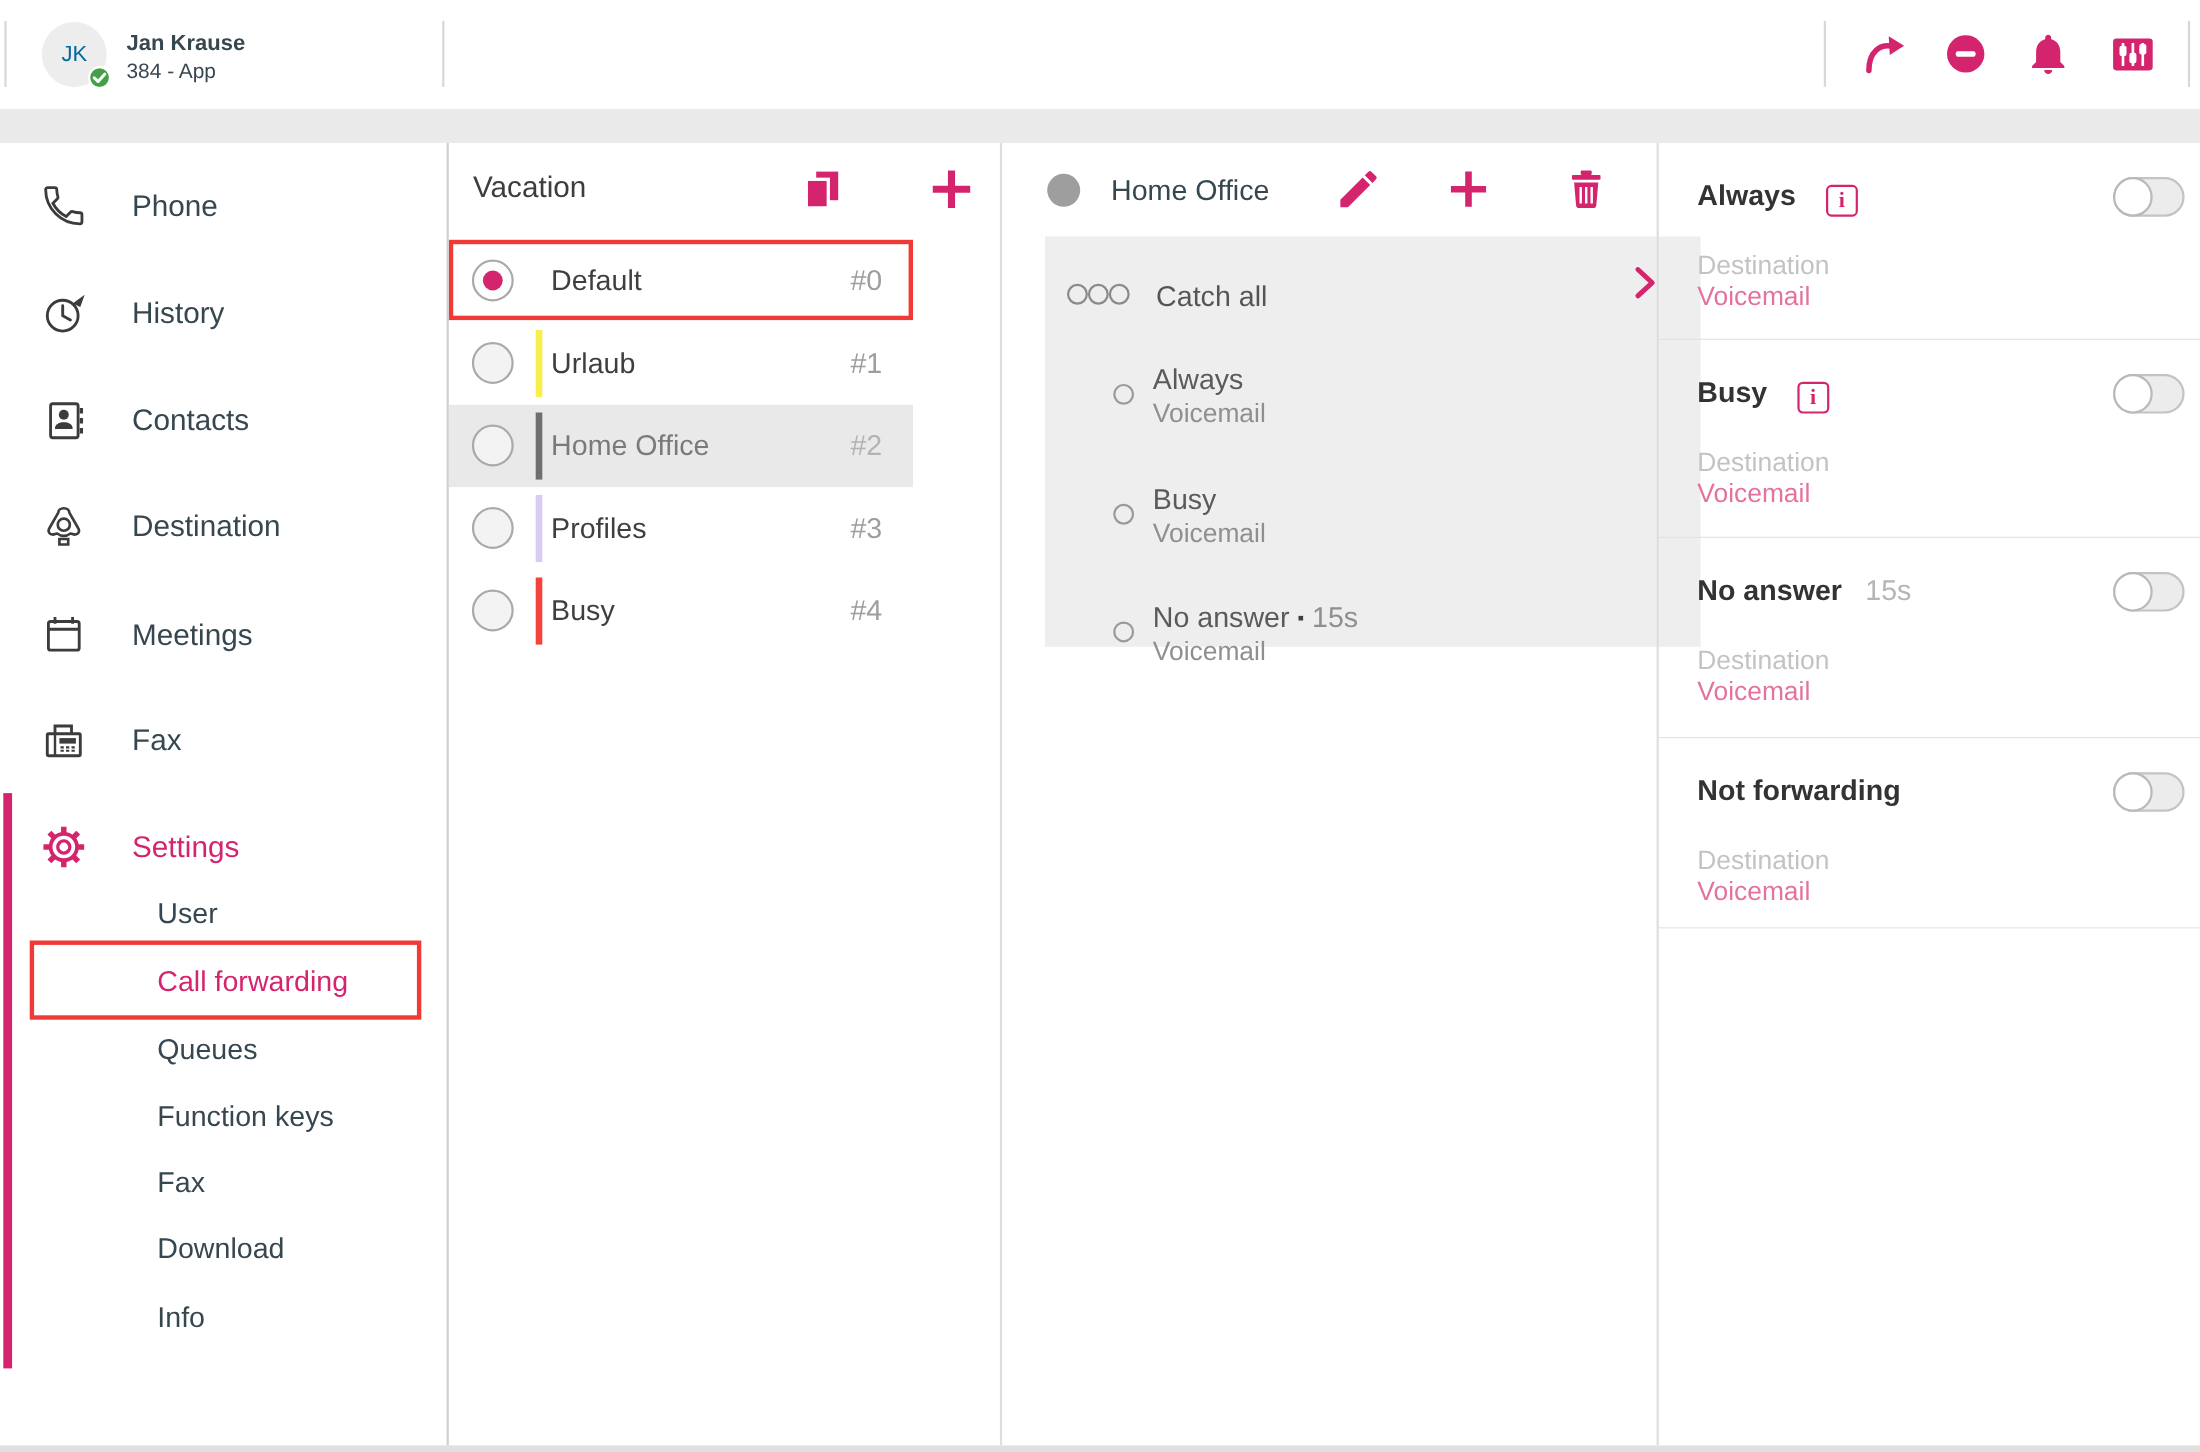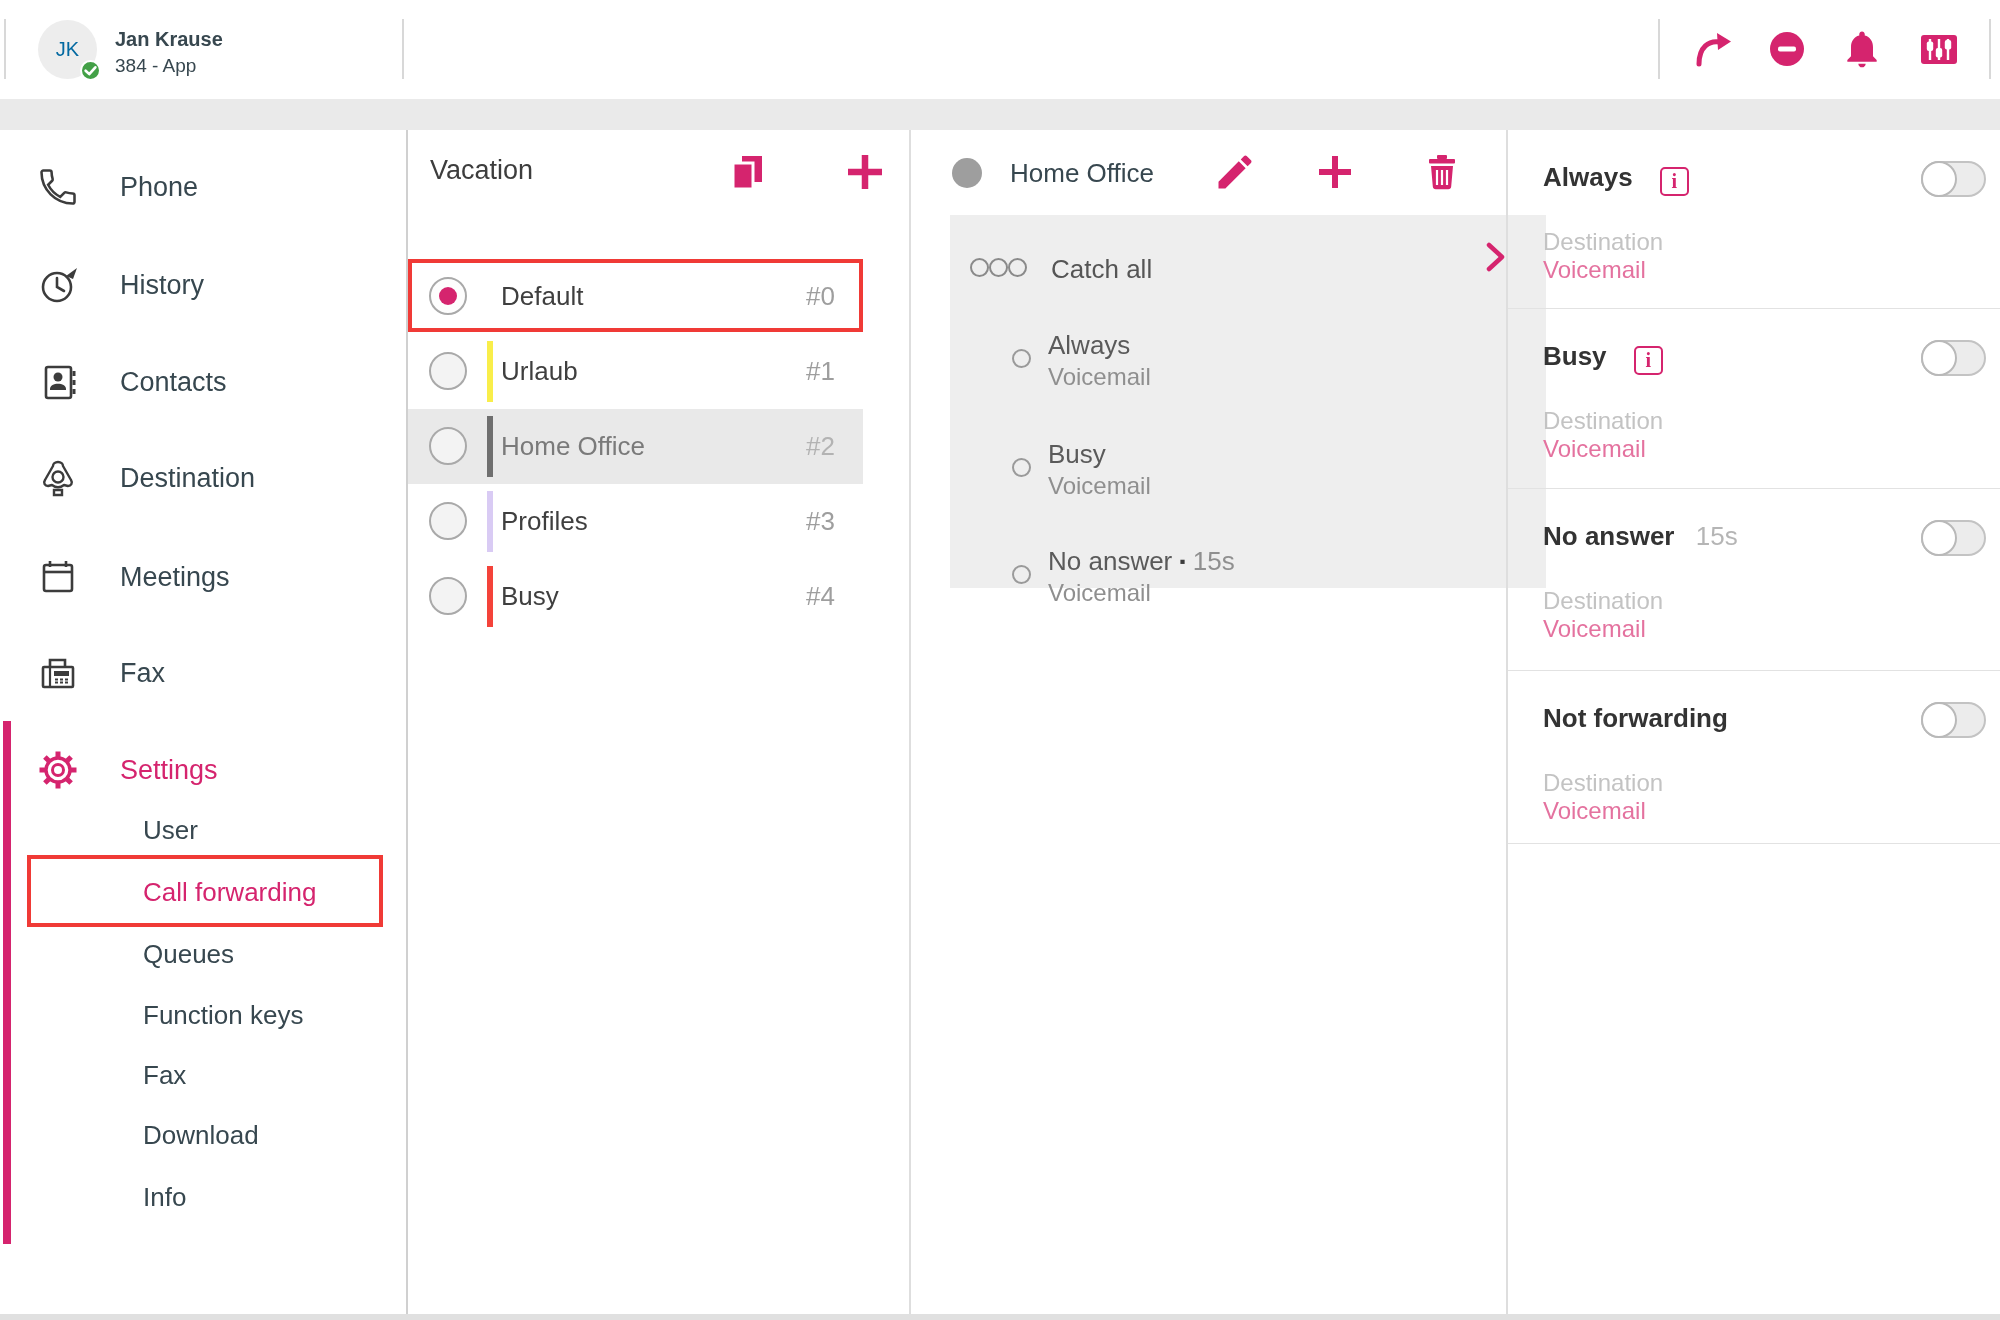--- a/index.html
+++ b/index.html
@@ -30,21 +30,21 @@
   .side-item .s-label { position:absolute; left:120px; top:0; line-height:60px; font-size:27px; color:#37474f; }
   .side-item.active .s-icon { color:var(--accent); }
   .side-item.active .s-label { color:var(--accent); }
   .sub-item { position:absolute; left:143px; width:240px; height:34px; font-size:26px; line-height:34px; color:#37474f; cursor:pointer; }
   .sub-item.active { color:var(--accent); }
   .cf-box { position:absolute; left:27px; top:855px; width:356px; height:72px; border:4px solid var(--annotation); }
 
   
   .profiles-title { position:absolute; left:430px; top:155px; font-size:27px; color:#3d3d3d; }
   .icon-btn { position:absolute; width:44px; height:44px; color:var(--accent); cursor:pointer; }
-  .profile-row { position:absolute; left:408px; width:455px; height:75px; background:#fff; cursor:pointer;margin-top:41px; }
+  .profile-row { position:absolute; left:408px; width:422px; height:75px; background:#fff; cursor:pointer; }
   .profile-row.hl { background:#e9e9e9; }
   .profile-row.sel::after { content:""; position:absolute; inset:0; border:4px solid var(--annotation); pointer-events:none; }
   .p-radio { position:absolute; left:21px; top:18px; width:38px; height:38px; border-radius:50%;
              background:#f3f3f3; border:2px solid #a9a9a9; }
   .profile-row.sel .p-radio { background:#fdfdfd; }
   .p-radio .dot { position:absolute; left:8px; top:8px; width:18px; height:18px; border-radius:50%; background:var(--accent); }
   .p-bar { position:absolute; left:79px; top:7px; width:6px; height:61px; }
   .p-name { position:absolute; left:93px; top:0; line-height:75px; font-size:26px; color:#3f3f3f; }
   .p-num  { position:absolute; right:28px; top:0; line-height:75px; font-size:26px; color:#9e9e9e; }
   .profile-row.hl .p-name { color:#7a7a7a; }

